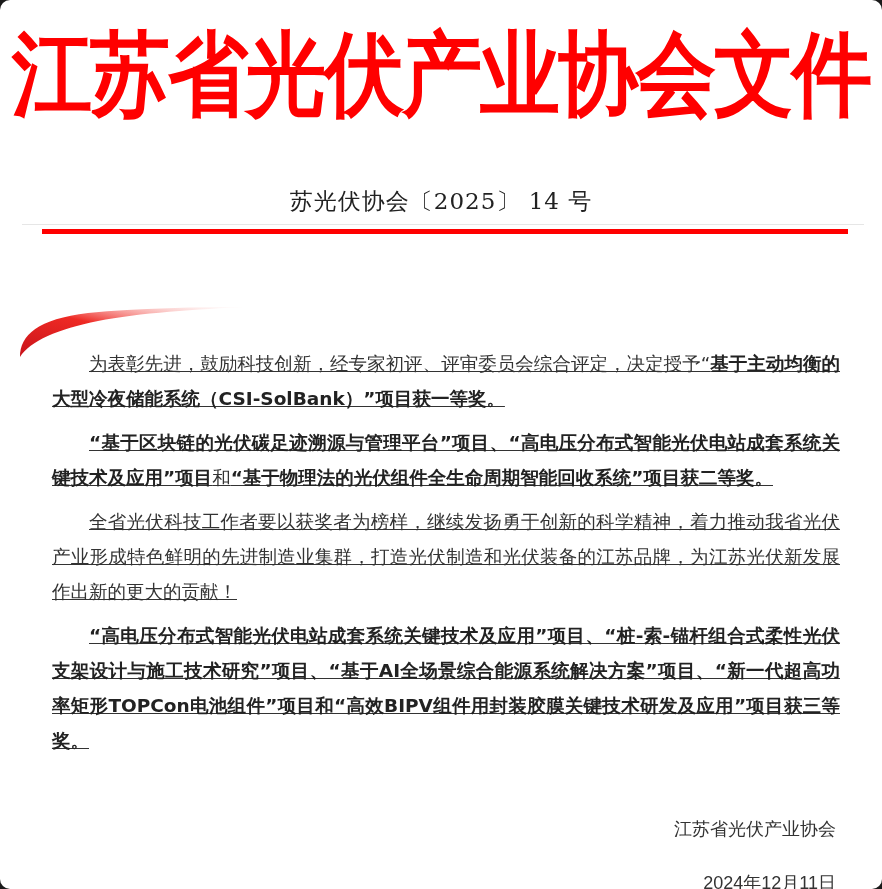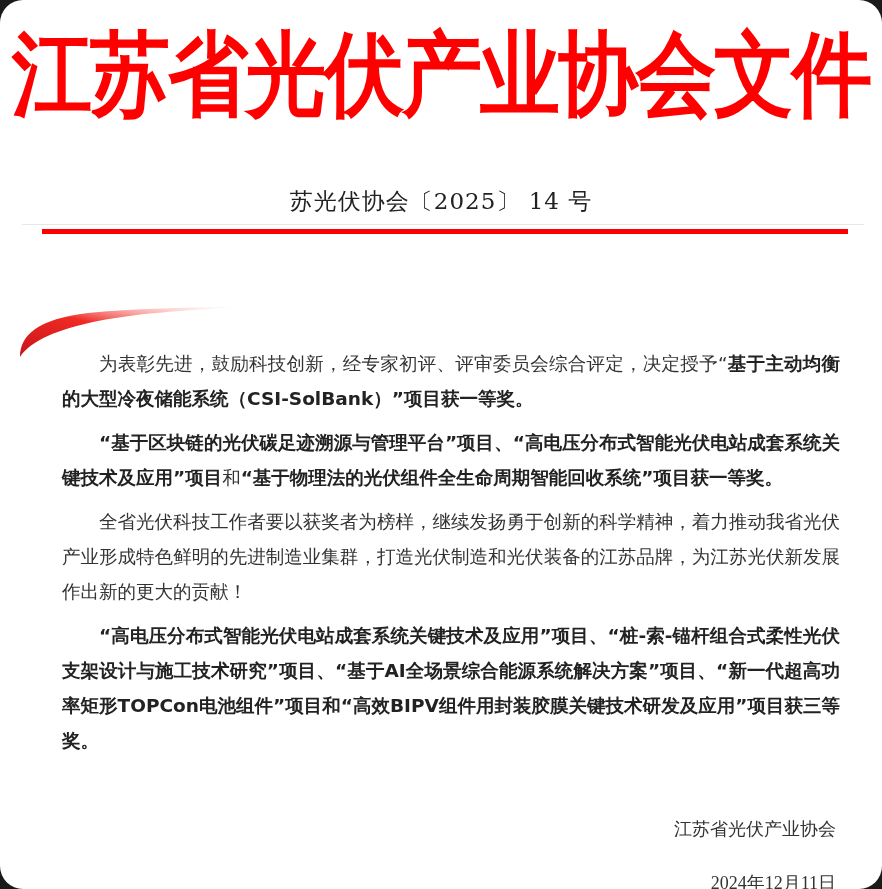--- a/index.html
+++ b/index.html
@@ -1,19 +1,19 @@
 <!DOCTYPE html>
 <html><head>
   <meta charset="utf-8">
   <style>
     html, body { margin: 0; padding: 0; background: #1a1a1a; }
     body { width: 882px; height: 889px; overflow: hidden; position: relative; }
     .page {
       position: absolute; left: 0; top: 0; width: 882px; height: 889px;
-      background: #ffffff; border-radius: 23px; overflow: hidden;
+      background: #ffffff; border-radius: 10px; overflow: hidden;
     }
     .masthead {
       position: absolute; left: 0; top: 12px; width: 882px; height: 110px;
       text-align: center; color: #ff0000;
       font-family: "DejaVu Sans", sans-serif; font-weight: bold;
       font-size: 80px; line-height: 110px; letter-spacing: -2px;
       transform: scaleY(1.15); transform-origin: center top;
     }
     .docnum {
       position: absolute; left: 0; top: 186px; width: 882px; text-align: center;
@@ -27,25 +27,25 @@
     .red-rule {
       position: absolute; left: 42px; top: 229px; width: 806px; height: 5px;
       background: #ff0000;
     }
     .swoosh { position: absolute; left: 18px; top: 305px; width: 230px; height: 55px; }
     .body {
       position: absolute; left: 52px; top: 346px; width: 788px;
       font-family: "DejaVu Sans", sans-serif; font-size: 18.5px; color: #333;
       line-height: 35px;
     }
-    .body p { margin: 0 0 9px 10px; text-indent: 2em; text-align: justify; }
+    .body p { margin: 0 0 9px 0; text-indent: 2em; text-align: justify; text-decoration: underline; }
     .body b { color: #222; font-weight: bold; }
     .sig {
       position: absolute; right: 46px; text-align: center;
-      font-family: Liberation Serif, serif; font-size: 18px; color: #333;
+      font-family: Liberation Sans, sans-serif; font-size: 18px; color: #333;
     }
     .sig-org { top: 817px; }
     .sig-date { top: 857px; margin-top: 14px; }
   </style>
 </head>
 <body>
 
 <div class="page">
   <div class="masthead">江苏省光伏产业协会文件</div>
   <div class="docnum">苏光伏协会〔2025〕 14 号</div>
@@ -61,21 +61,21 @@
       </linearGradient>
     </defs>
     <path d="M2,52 C2,30 20,14 70,8 C120,3 180,2 230,2 C180,4 120,8 80,16 C40,24 12,36 2,52 Z" fill="url(#sw)"></path>
   </svg>
 
   <div class="body">
     <p>
       <span>为表彰先进，鼓励科技创新，经专家初评、评审委员会综合评定，决定授予“</span><b>基于主动均衡的大型冷夜储能系统（CSI-SolBank）”项目获一等奖。</b>
     </p>
     <p>
-      <b>“基于区块链的光伏碳足迹溯源与管理平台”项目、“高电压分布式智能光伏电站成套系统关键技术及应用”项目</b><span>和</span><b>“基于物理法的光伏组件全生命周期智能回收系统”项目获一等奖。</b>
+      <b>“基于区块链的光伏碳足迹溯源与管理平台”项目、“高电压分布式智能光伏电站成套系统关键技术及应用”项目</b><span>和</span><b>“基于物理法的光伏组件全生命周期智能回收系统”项目获二等奖。</b>
     </p>
     <p>
       <span>全省光伏科技工作者要以获奖者为榜样，继续发扬勇于创新的科学精神，着力推动我省光伏产业形成特色鲜明的先进制造业集群，打造光伏制造和光伏装备的江苏品牌，为江苏光伏新发展作出新的更大的贡献！</span>
     </p>
     <p>
       <b>“高电压分布式智能光伏电站成套系统关键技术及应用”项目、“桩-索-锚杆组合式柔性光伏支架设计与施工技术研究”项目、“基于AI全场景综合能源系统解决方案”项目、“新一代超高功率矩形TOPCon电池组件”项目和“高效BIPV组件用封装胶膜关键技术研发及应用”项目获三等奖。</b>
     </p>
   </div>
 
   <div class="sig sig-org">江苏省光伏产业协会</div>

